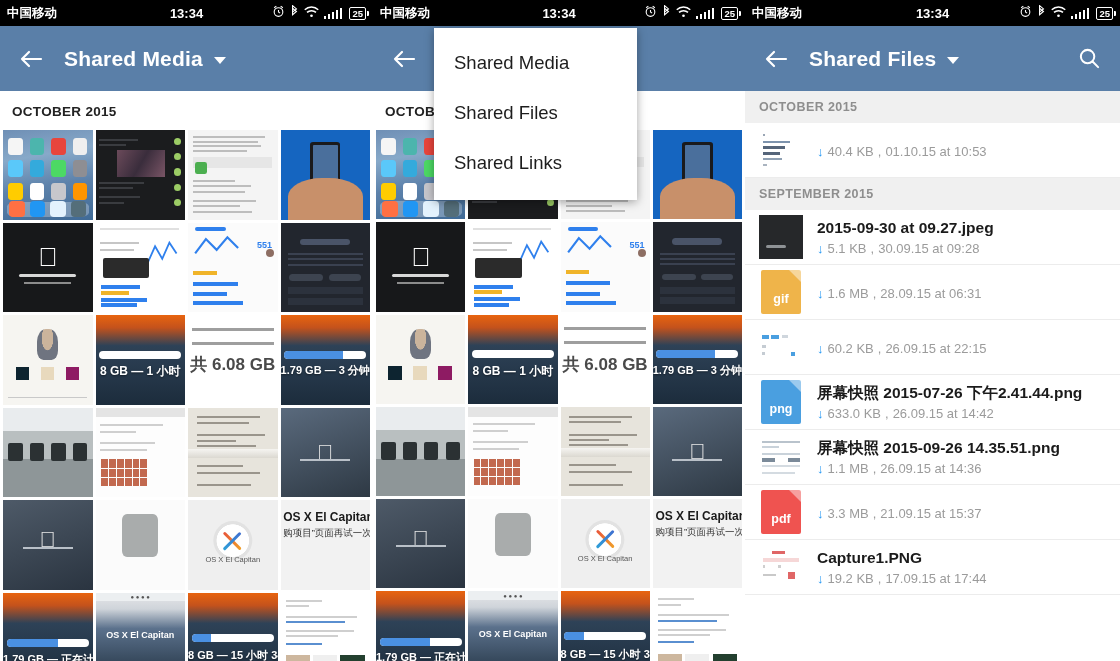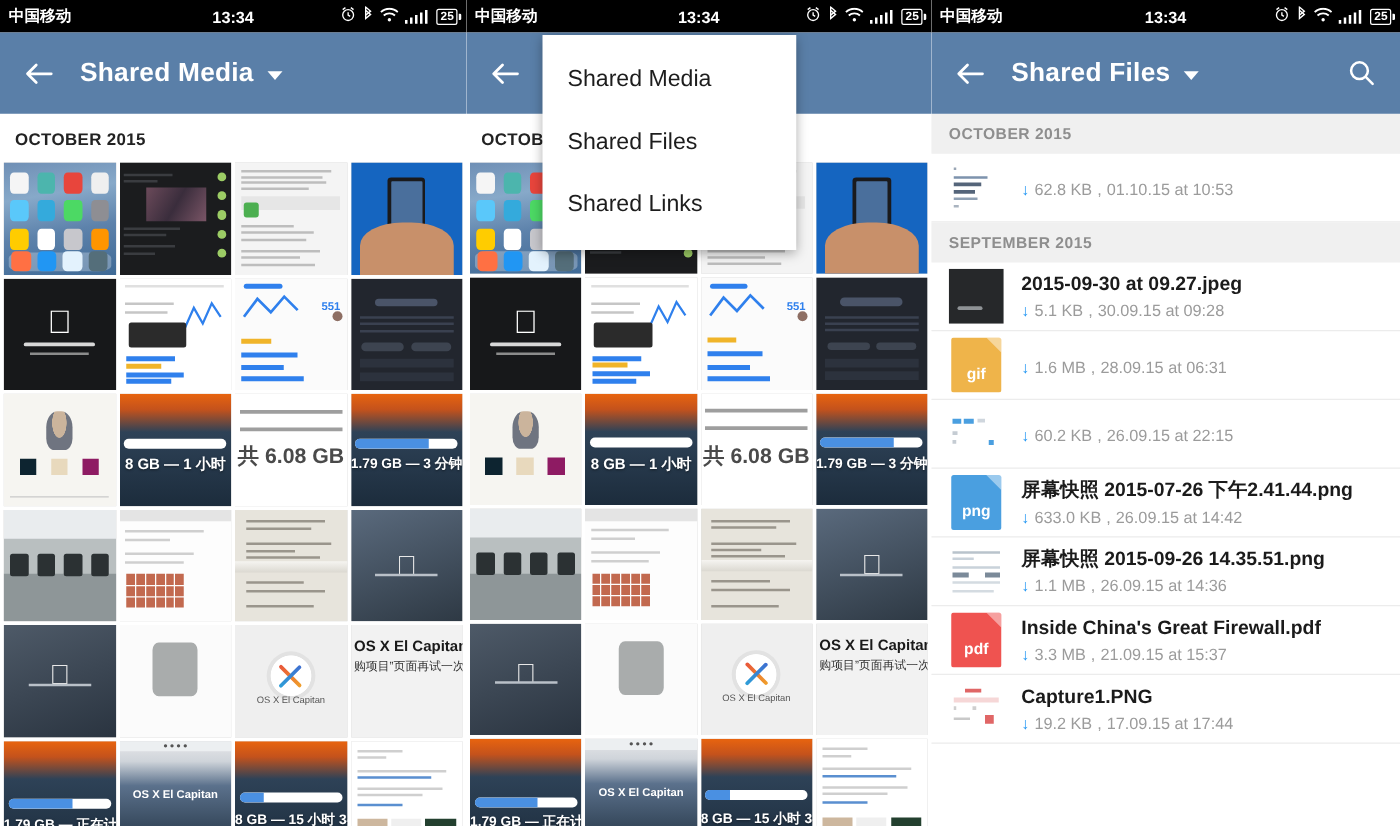--- a/index.html
+++ b/index.html
@@ -919,21 +919,21 @@
             <i style="left:8%;top:30%;width:62%;height:2px;background:#7d93ad"></i>
             <i style="left:8%;top:42%;width:50%;height:3px;background:#55657a"></i>
             <i style="left:8%;top:54%;width:40%;height:3px;background:#55657a"></i>
             <i style="left:8%;top:68%;width:44%;height:2px;background:#8fa0b3"></i>
             <i style="left:8%;top:82%;width:10%;height:2px;background:#aab4c0"></i>
           </div>
       </div>
       <div class="meta">
         <div class="fsub">
             <span class="dl">↓</span>
-            <span>62.8 KB</span>
+            <span>40.4 KB</span>
             <span>,</span>
             <span>01.10.15 at 10:53</span>
           </div>
       </div>
     </div>
 
     <div class="list-section">SEPTEMBER 2015</div>
 
     <div class="row">
       <div class="thumb">
@@ -1029,21 +1029,20 @@
       </div>
     </div>
 
     <div class="row">
       <div class="thumb">
         <div class="fi" style="background:#ef5350">
             <span>pdf</span>
           </div>
       </div>
       <div class="meta">
-        <div class="fname">Inside China's Great Firewall.pdf</div>
         <div class="fsub">
             <span class="dl">↓</span>
             <span>3.3 MB</span>
             <span>,</span>
             <span>21.09.15 at 15:37</span>
           </div>
       </div>
     </div>
 
     <div class="row">

